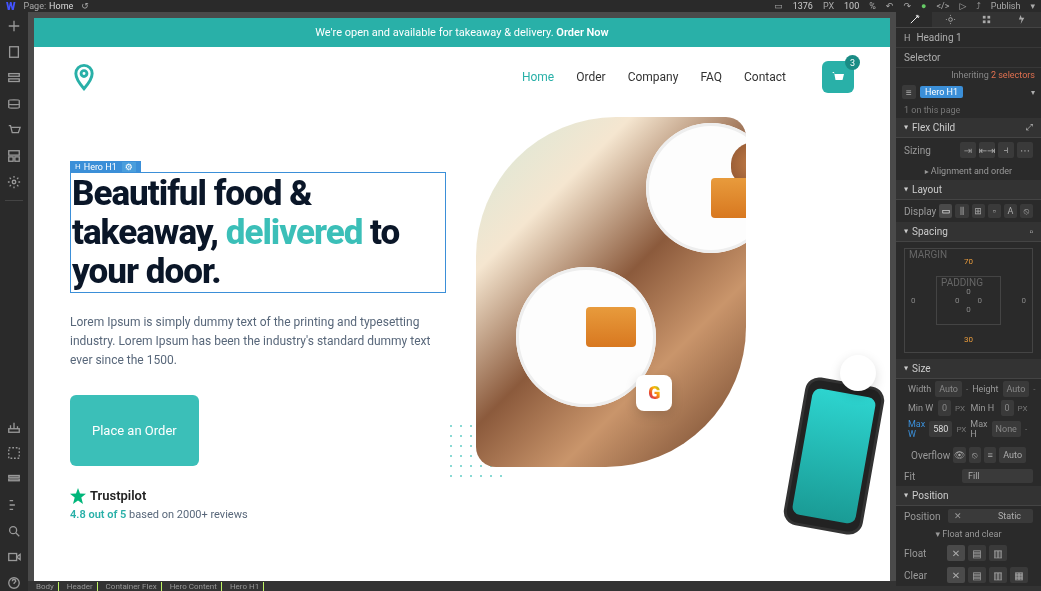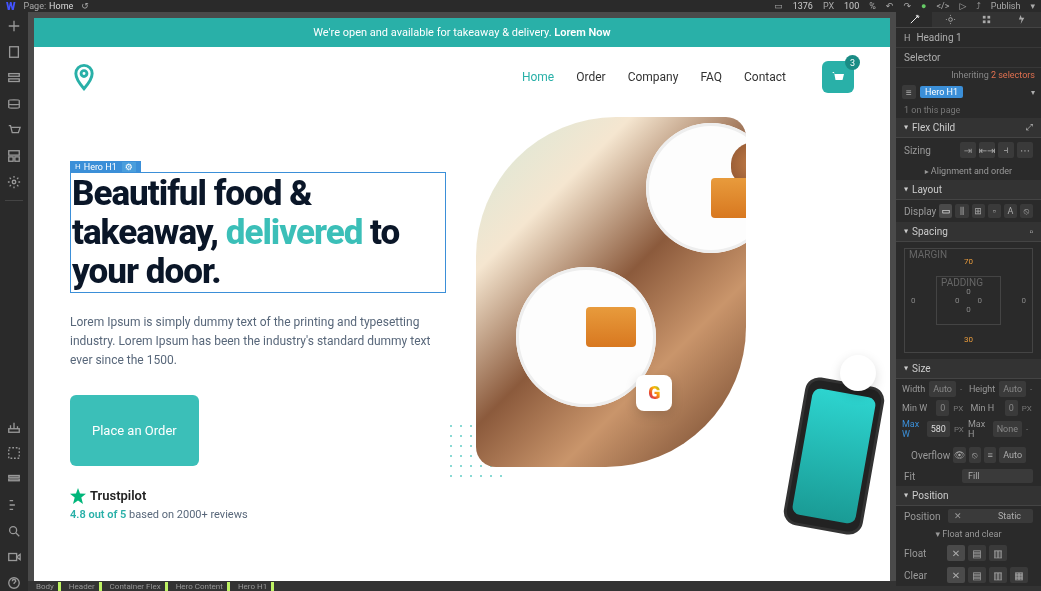--- a/index.html
+++ b/index.html
@@ -70,21 +70,21 @@
 .align-row::before{content:"▸ ";font-size:8px}
 .display-row{padding:4px 8px;display:flex;align-items:center;gap:3px}
 .display-row span:first-child{color:#999;margin-right:auto}
 .disp-btn{width:16px;height:14px;background:#3a3a3a;display:flex;align-items:center;justify-content:center;border-radius:2px;font-size:9px;cursor:pointer}
 .disp-btn.active{background:#4a4a4a;color:#fff}
 .spacing-box{margin:6px 8px;border:1px solid #444;padding:8px 6px;position:relative;font-size:8px;text-align:center;color:#888}
 .spacing-box .inner{border:1px solid #444;padding:10px 18px;margin:10px 18px}
 .spacing-box .top-m{color:#e89b3c}
 .spacing-box .bot-m{color:#e89b3c}
 .spacing-box .lbl{position:absolute;top:0;left:4px;font-size:10px;color:#666}
-.size-grid{padding:2px 6px}
+.size-grid{padding:2px 12px}
 .size-grid .srow{display:flex;gap:4px;margin-bottom:3px;align-items:center}
 .size-grid .slbl{width:32px;font-size:9px;color:#999}
 .size-grid .slbl.blue{color:#3b8fd8}
 .size-grid .sval{flex:1;background:#3a3a3a;padding:2px 4px;font-size:9px;border-radius:2px;color:#888;height:16px;display:flex;align-items:center}
 .size-grid .sunit{width:14px;font-size:8px;color:#777}
 .overflow-row{padding:3px 15px;display:flex;align-items:center;gap:3px}
 .overflow-row span:first-child{color:#999;width:40px}
 .of-btn{width:18px;height:16px;background:#3a3a3a;border-radius:2px;font-size:9px;display:flex;align-items:center;justify-content:center;cursor:pointer}
 .fit-row{padding:3px 8px;display:flex;gap:18px;align-items:center}
 .fit-row span:first-child{color:#999;width:40px}
@@ -92,21 +92,21 @@
 .pos-row{padding:3px 8px;display:flex;gap:4px;align-items:center}
 .pos-row span:first-child{color:#999;width:40px}
 .pos-row .sel{flex:1;background:#3a3a3a;padding:2px 6px;border-radius:2px;font-size:9px;display:flex;align-items:center}
 .float-clear{text-align:center;font-size:9px;color:#999;padding:3px 0;cursor:pointer}
 .float-clear::before{content:"▾ "}
 .fc-row{padding:3px 8px;display:flex;align-items:center;gap:3px}
 .fc-row span:first-child{color:#999;width:40px}
 .fc-btn{width:18px;height:16px;background:#3a3a3a;border-radius:2px;font-size:10px;display:flex;align-items:center;justify-content:center;cursor:pointer}
 .fc-btn.active{background:#4a4a4a}
 .breadcrumb{position:absolute;left:28px;right:145px;bottom:0;height:10px;background:#333;display:flex;align-items:center;padding:0 4px;gap:4px;font-size:8px;color:#999}
-.breadcrumb span{padding:0 4px;border-right:3px solid #bef264}
+.breadcrumb span{padding:0 4px;border-right:1px solid #bef264}
 </style>
 </head>
 <body>
 
 <div class="topbar">
   <span style="color:#4353ff;font-weight:900;font-size:11px">W</span>
   <span class="page-label">Page:</span>
   <span style="margin-left:3px;color:#ddd">Home</span>
   <span style="margin-left:8px">↺</span>
   <div class="right">
@@ -207,21 +207,21 @@
         <circle cx="8" cy="8" r="6"></circle>
         <path d="M6 6a2 2 0 114 0c0 1-2 1-2 3M8 12v0"></path>
       </svg>
     </div>
 </div>
 
 <div class="canvas">
   <div class="canvas-inner">
     <div class="announce">
       <span>We're open and available for takeaway &amp; delivery.</span>
-      <a>Lorem Now</a>
+      <a>Order Now</a>
     </div>
     <div class="site-header">
       <div class="logo"><svg viewBox="0 0 24 24">
             <path d="M12 2C8 2 5 5 5 9c0 5 7 13 7 13s7-8 7-13c0-4-3-7-7-7z"></path>
             <circle cx="12" cy="9" r="2.5"></circle>
           </svg></div>
       <div class="nav">
         <a class="active">Home</a>
         <a>Order</a>
         <a>Company</a>

